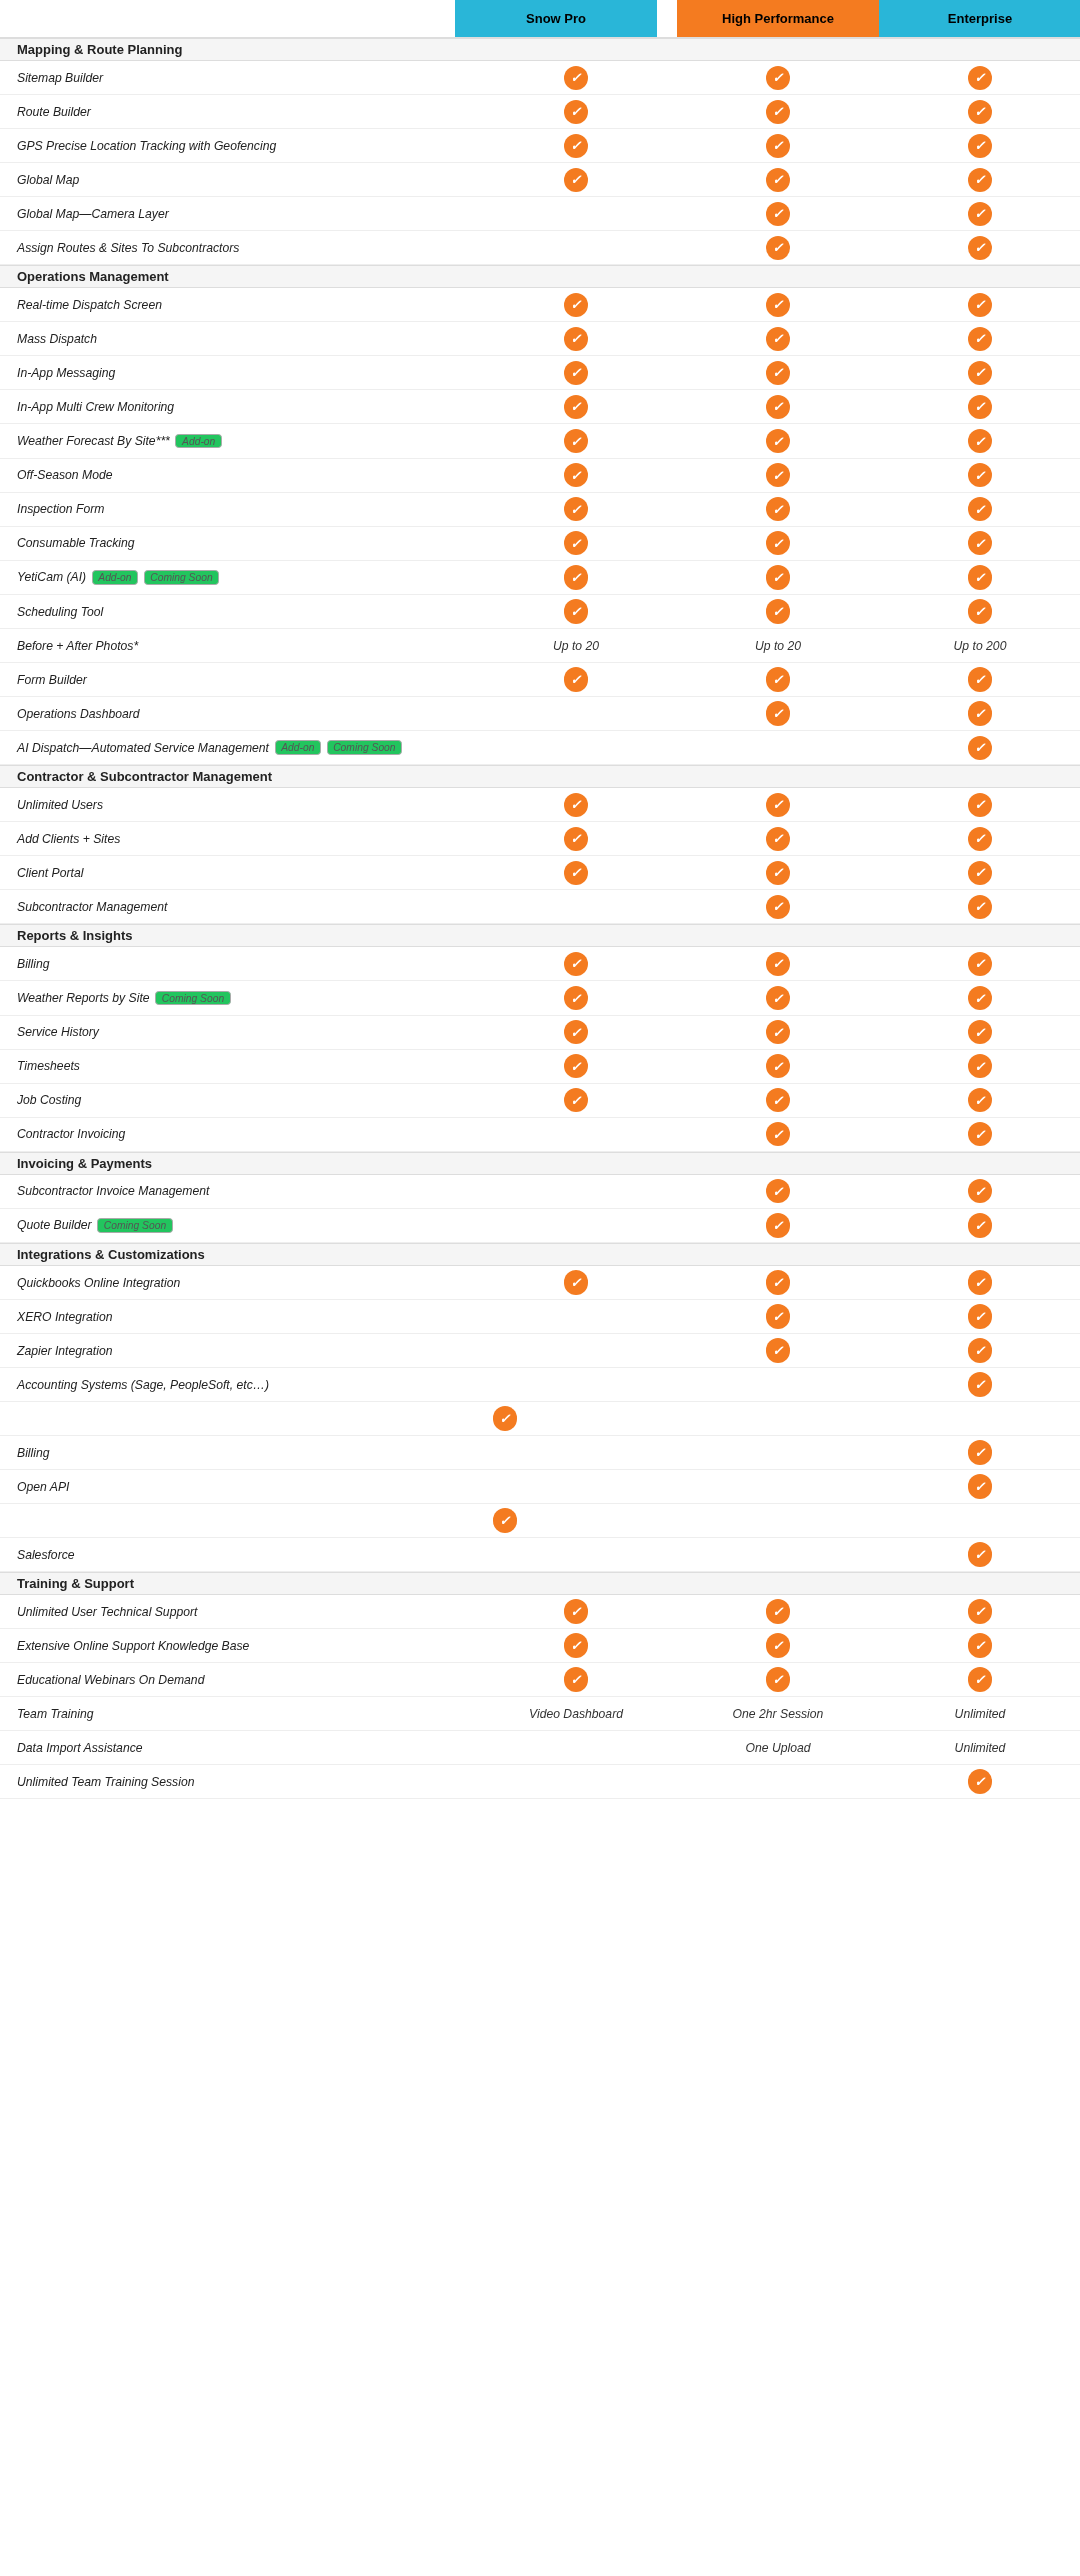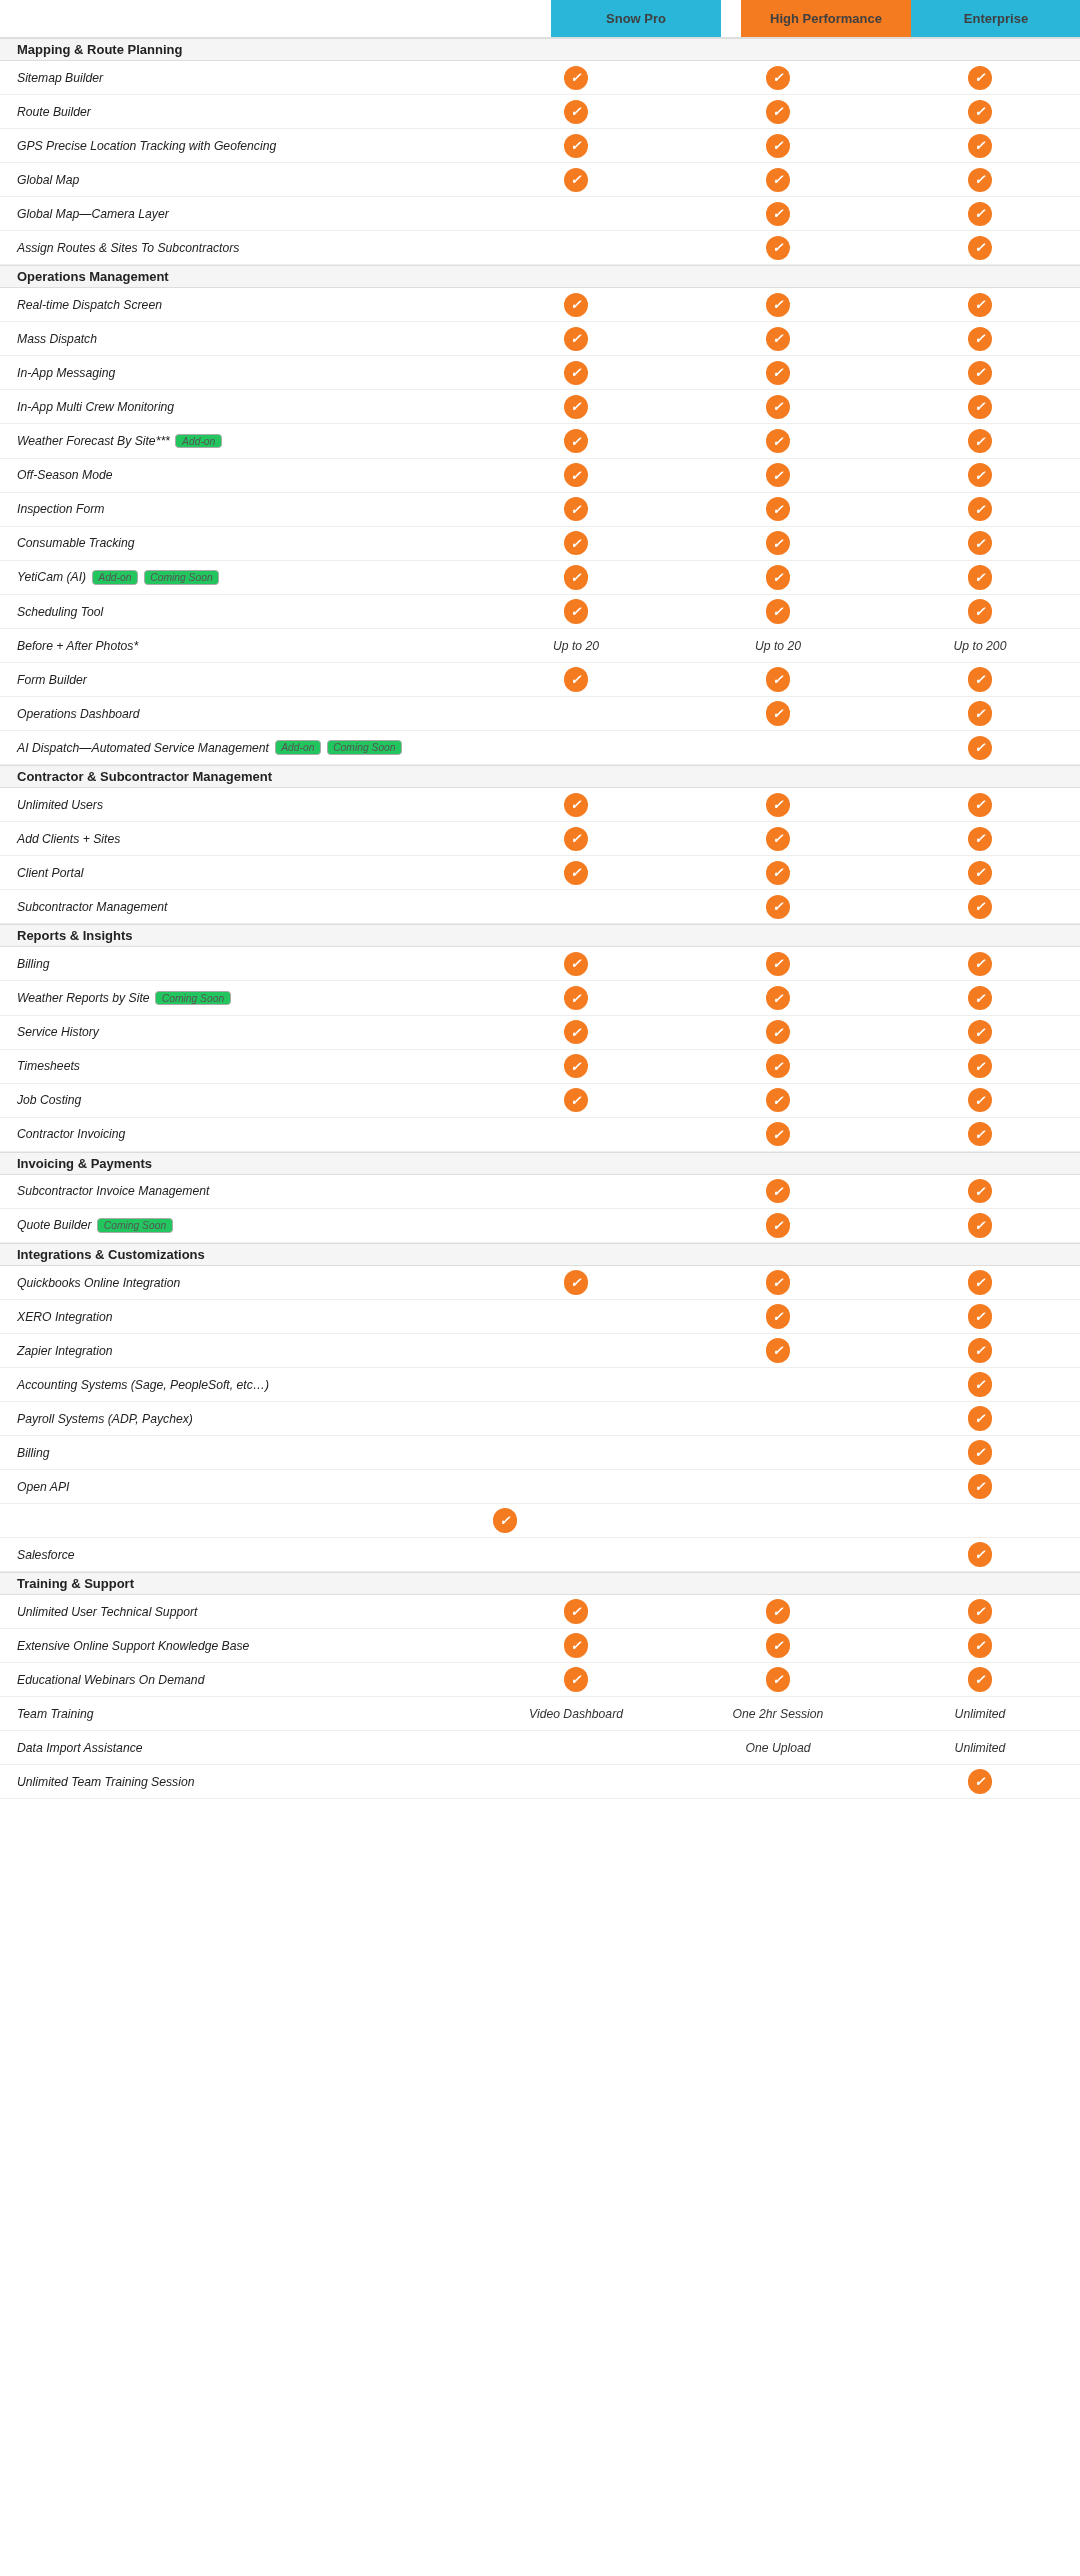--- a/index.html
+++ b/index.html
@@ -12,26 +12,26 @@
     }
 
     
     .plan-header {
       display: flex;
       justify-content: flex-end;
       background: #fff;
       border-bottom: 0.9px solid #ddd;
     }
     .plan-tab {
-      width: 170px;
+      width: 202px;
       text-align: center;
       padding: 11.2px 0;
       font-weight: 700;
       font-size: 13px;
-      color: #404040;
+      color: #000000;
     }
     .plan-tab.snow-pro { background: #29b6d8; }
     .plan-tab.high-perf { background: #f47b20; margin-left: 20px; }
     .plan-tab.enterprise { background: #29b6d8; }
 
     
     .section-header {
       background: #f5f5f5;
       padding: 3px 17px;
       font-weight: 700;
@@ -606,23 +606,20 @@
         <div class="feature-name">
           <span>Accounting Systems (Sage, PeopleSoft, etc…)</span>
         </div>
         <div class="feature-cell"></div>
         <div class="feature-cell"></div>
         <div class="feature-cell">
           <span class="check-icon"></span>
         </div>
       </div>
       <div class="feature-row">
-        <div class="feature-name">
-          <span>Payroll Systems (ADP, Paychex)</span>
-        </div>
         <div class="feature-cell"></div>
         <div class="feature-cell"></div>
         <div class="feature-cell">
           <span class="check-icon"></span>
         </div>
       </div>
       <div class="feature-row">
         <div class="feature-name">
           <span>Billing</span>
         </div>

